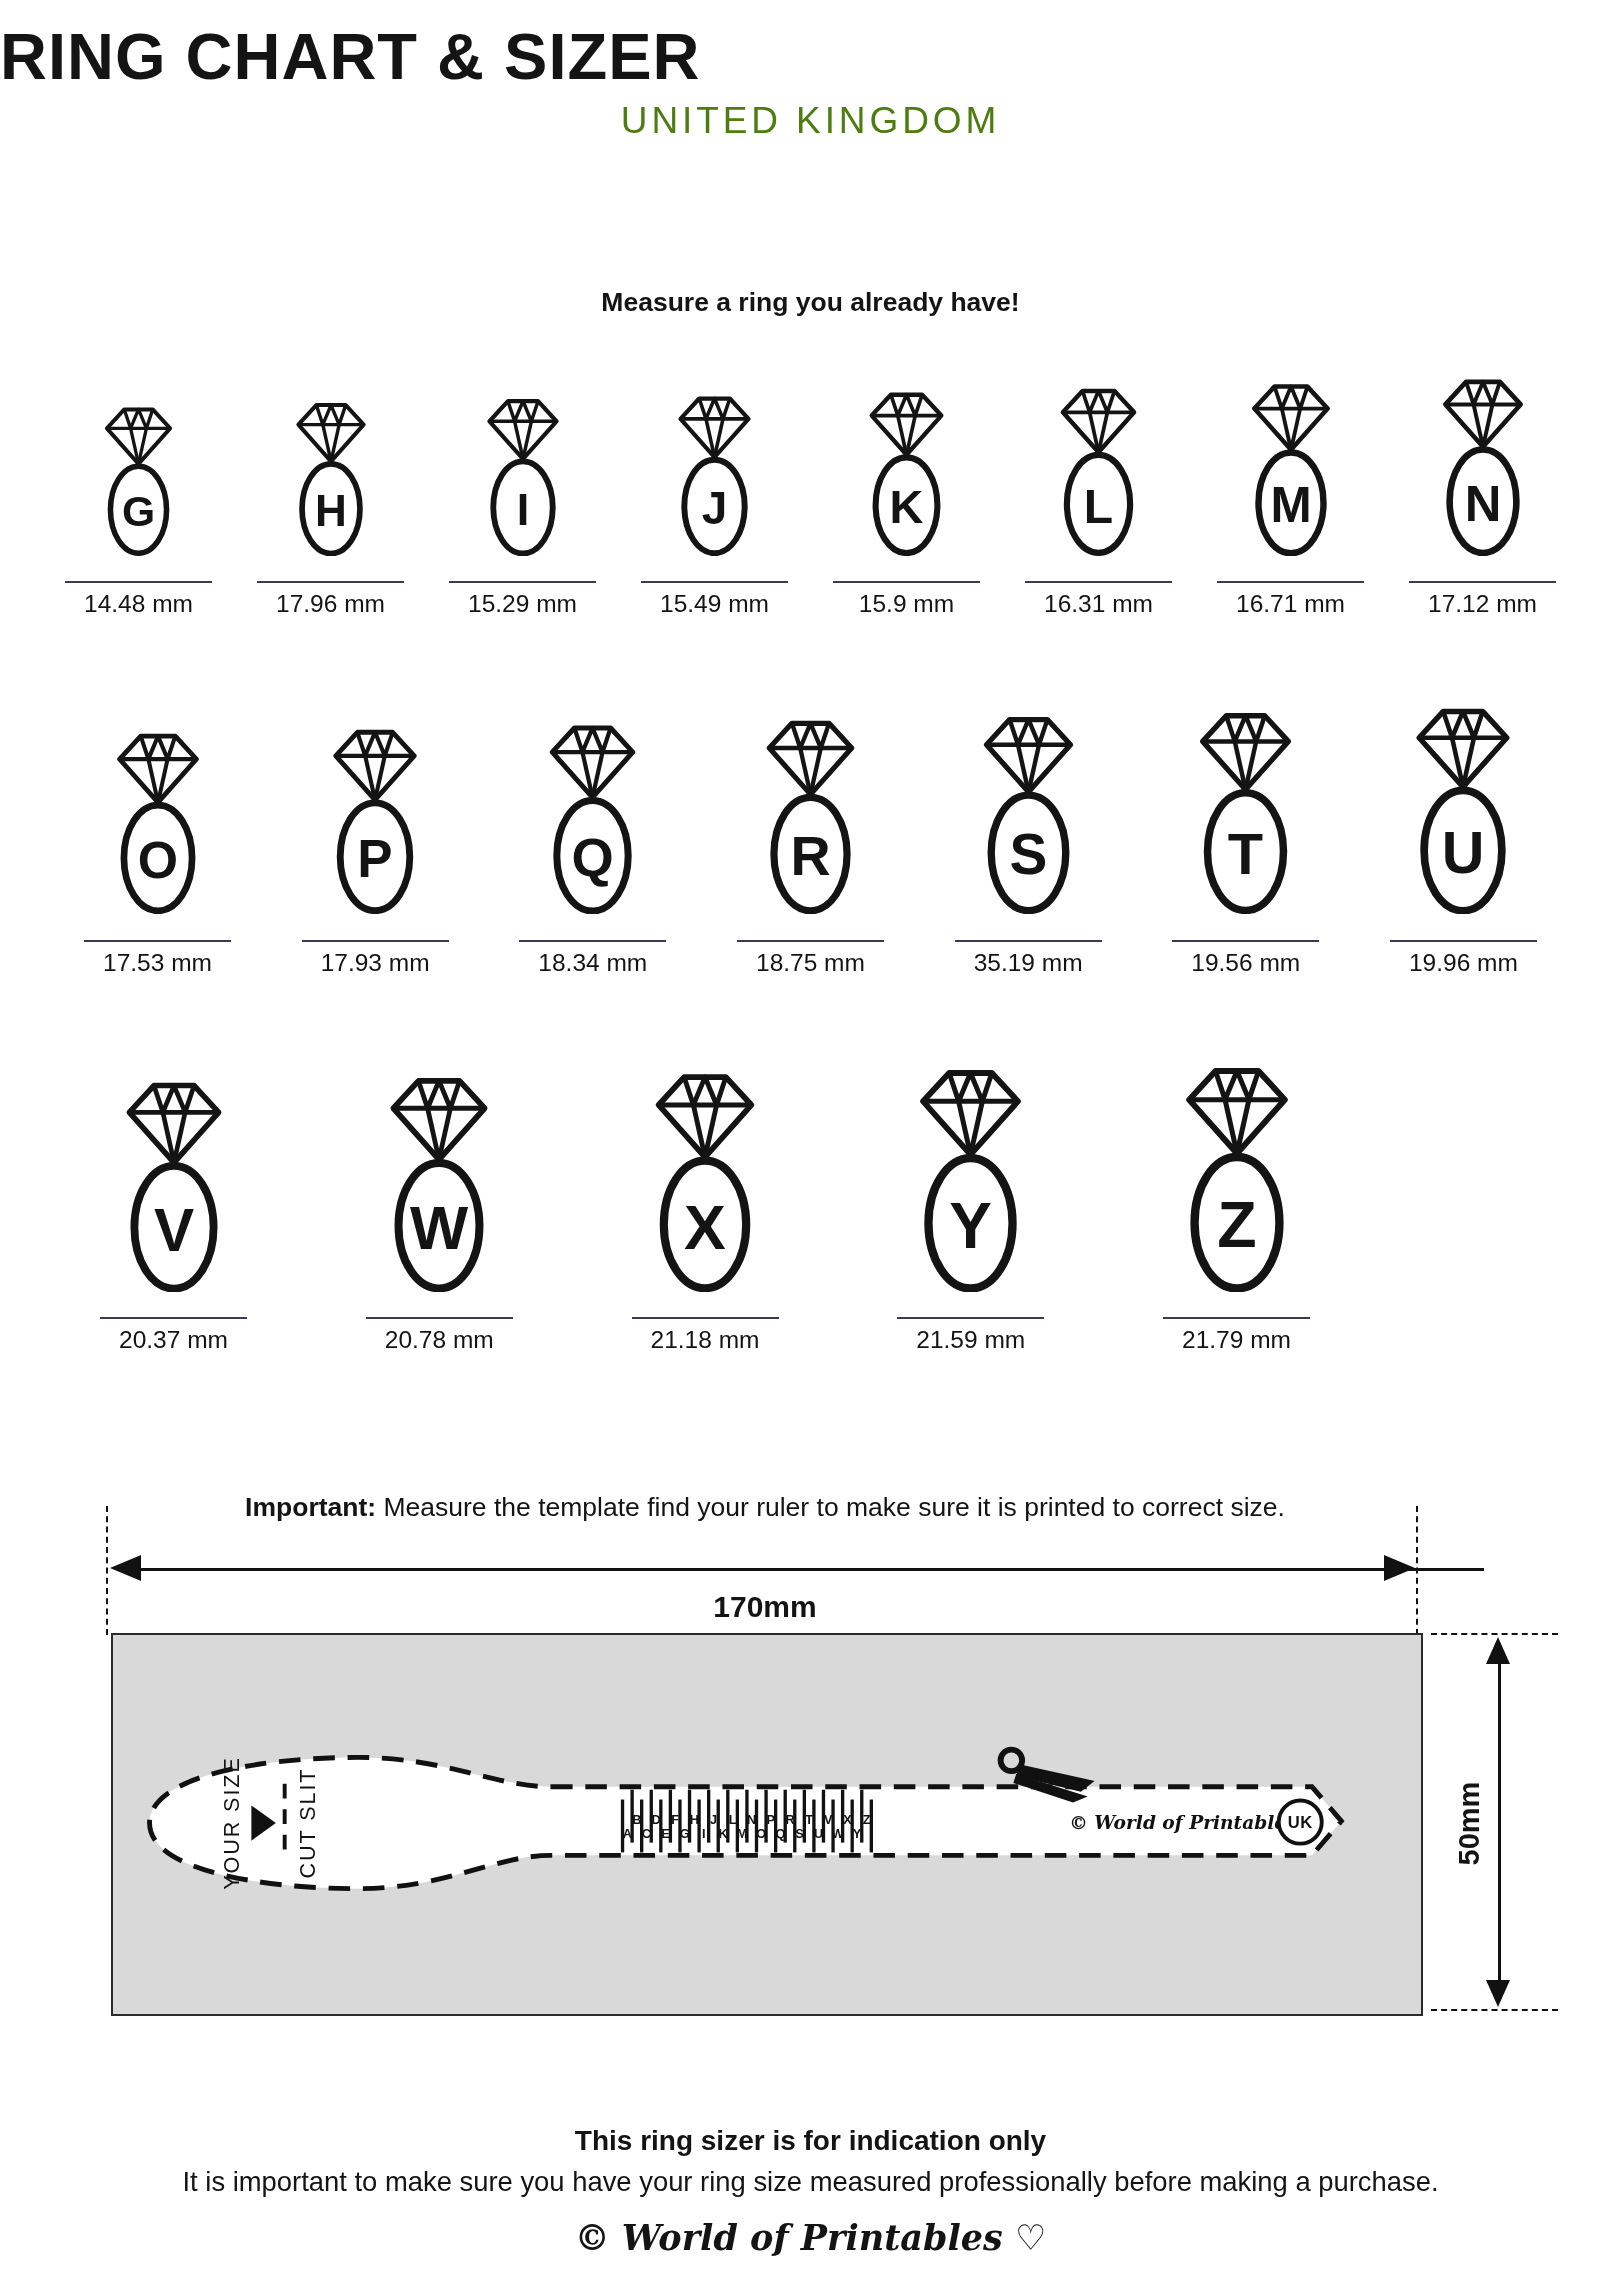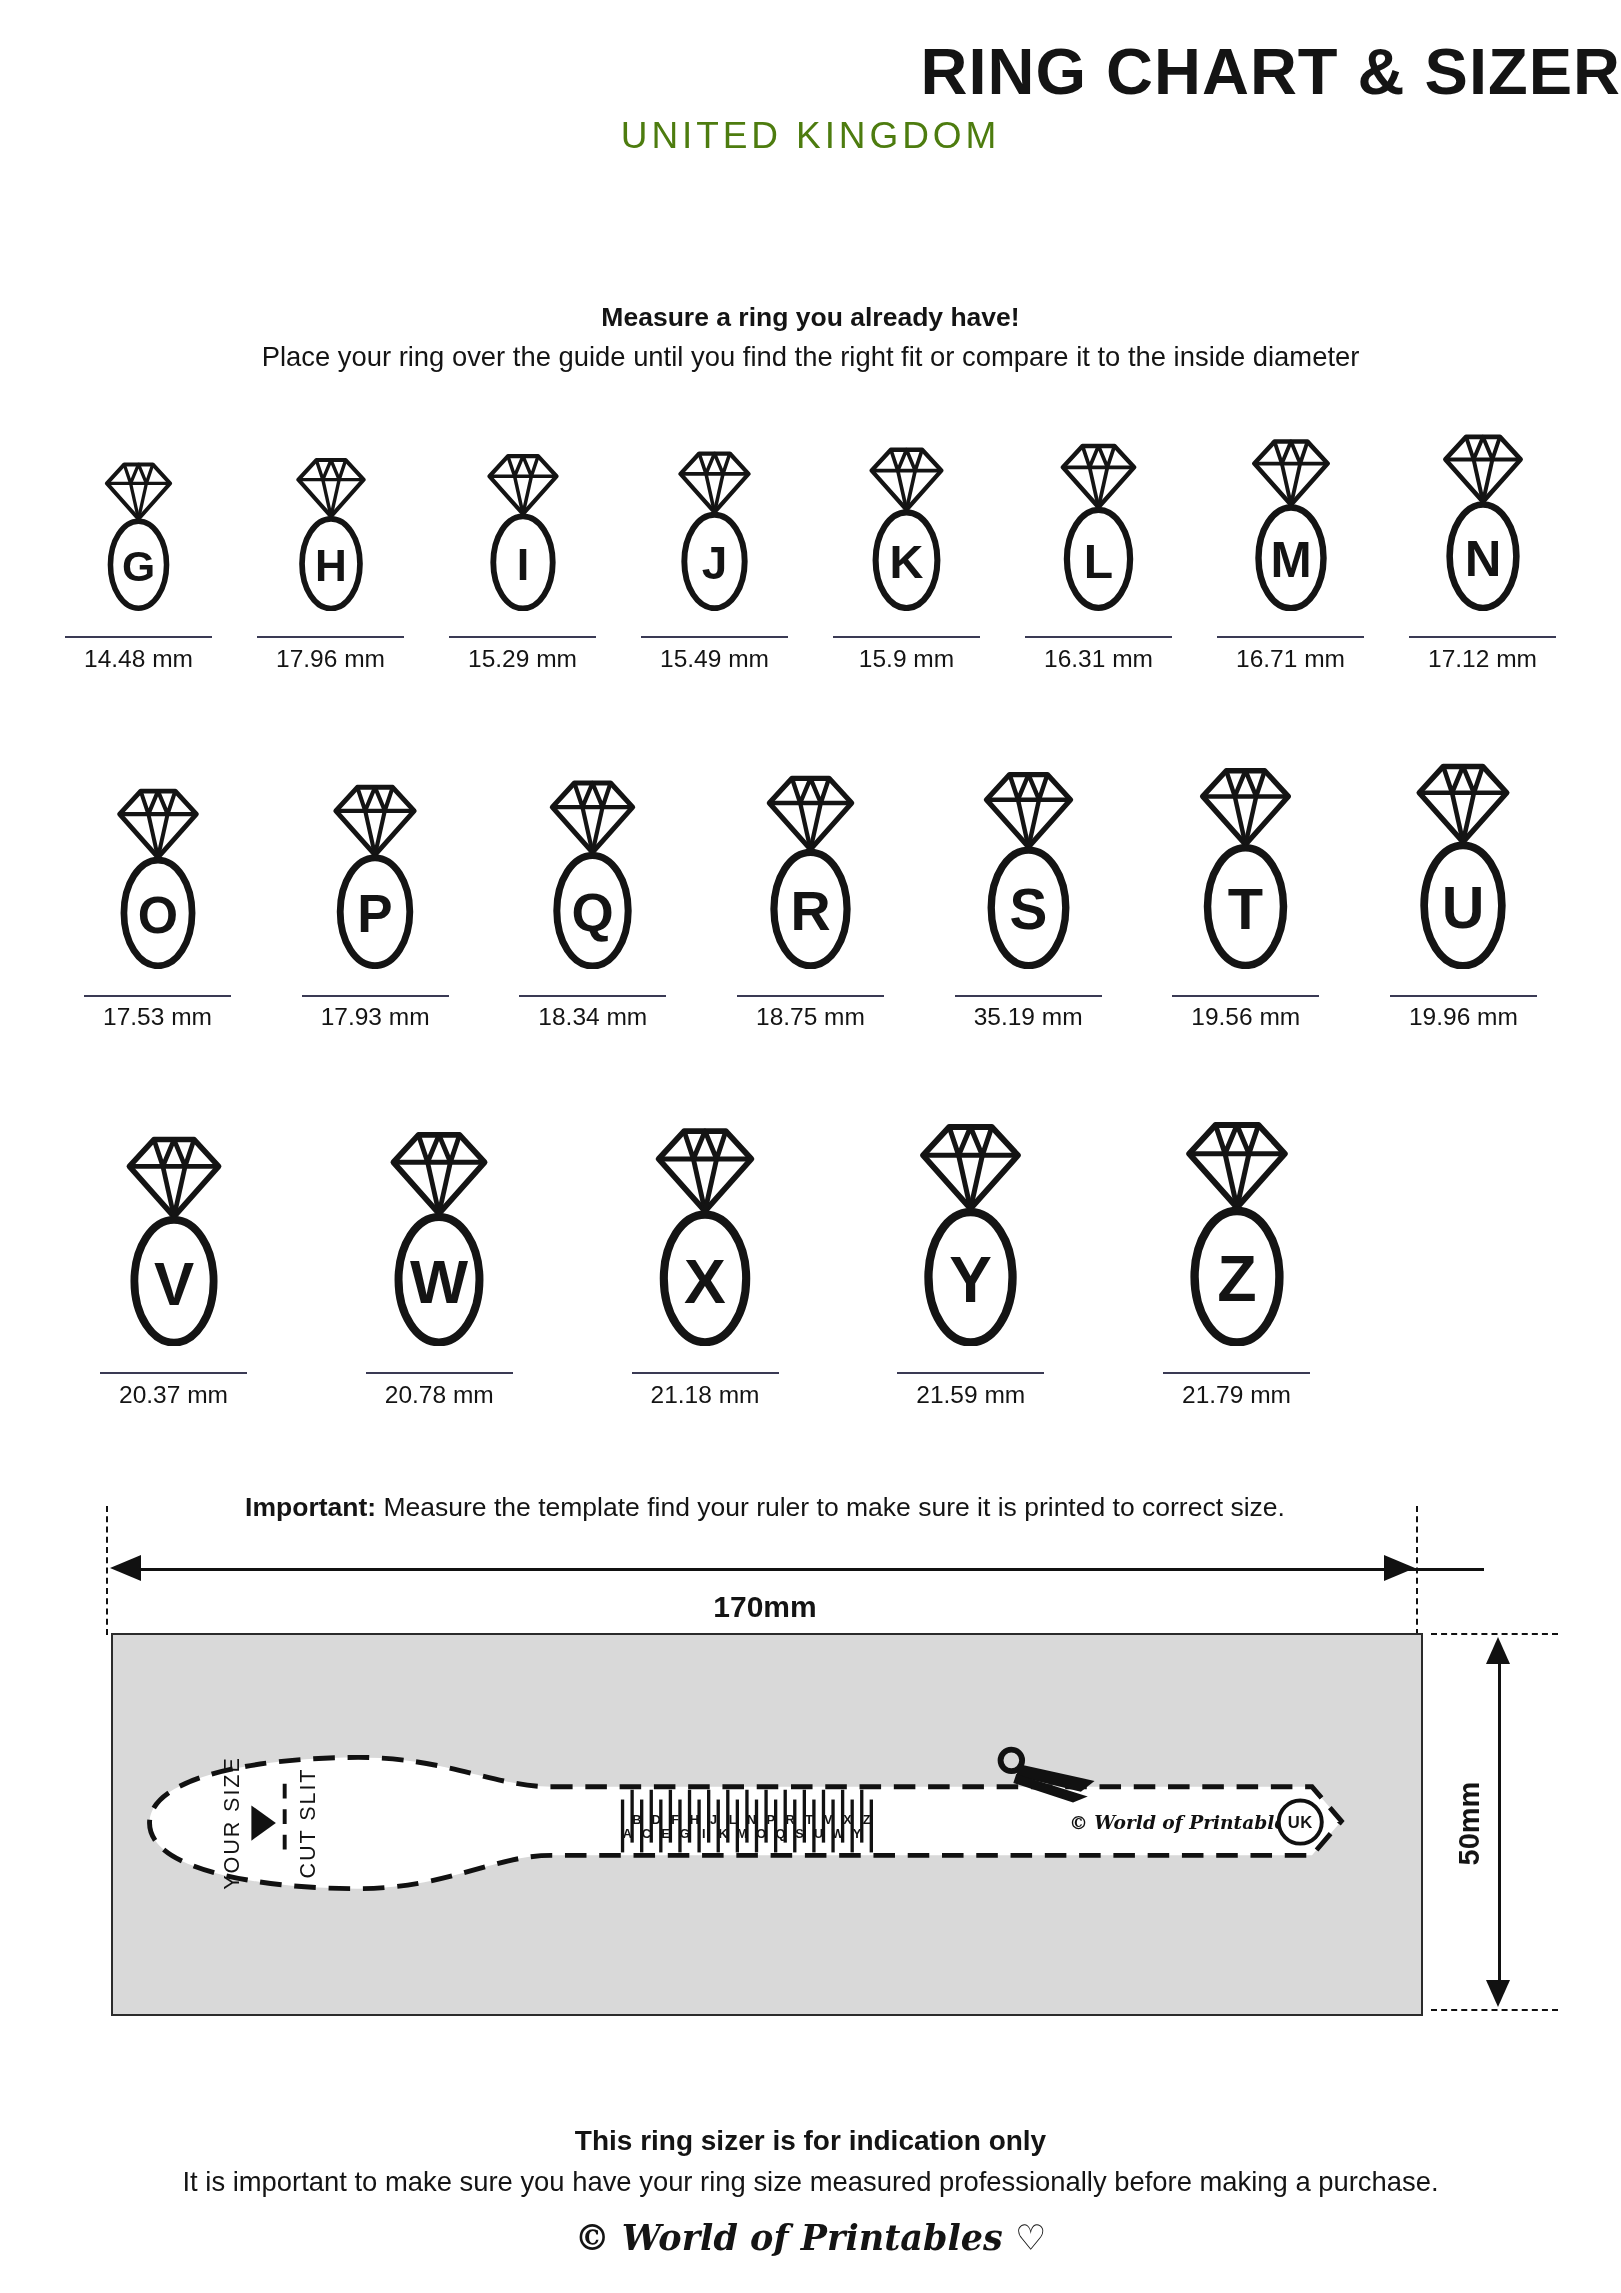--- a/index.html
+++ b/index.html
@@ -1,20 +1,20 @@
 <!DOCTYPE html>
 <html><head>
 <meta charset="utf-8">
 <style>
   html,body{margin:0;padding:0;}
   body{
     width:1621px;height:2294px;position:relative;background:#ffffff;
     font-family:"Liberation Sans",sans-serif;color:#141414;overflow:hidden;
   }
-  .page-title{margin:34px 0 0 0;text-align:right;font-size:65px;font-weight:800;letter-spacing:1px;}
+  .page-title{margin:19px 0 0 0;text-align:left;font-size:65px;font-weight:800;letter-spacing:1px;}
   .page-subtitle{margin:5.9px 0 0 0;text-align:center;font-size:37px;font-weight:300;letter-spacing:3.9px;color:#4d7c0f;}
   .intro{margin-top:145px;text-align:center;}
   .intro-heading{font-size:26.5px;font-weight:700;}
   .intro-sub{font-size:27.4px;font-weight:400;margin-top:7.8px;}
   #ring-chart{margin-top:59px;}
   .ring-row{display:flex;justify-content:space-between;align-items:flex-end;margin-bottom:88px;}
   .r1{padding:0 65px;}
   .r2{padding:0 84px;}
   .r3{width:1210px;margin-left:100px;padding:0;}
   .ring-cell{display:flex;flex-direction:column;align-items:center;}
@@ -46,21 +46,20 @@
     font-style:italic;font-family:"DejaVu Serif",serif;}
 </style>
 </head>
 <body>
 
 <h1 class="page-title">RING CHART &amp; SIZER</h1>
 <div class="page-subtitle">UNITED KINGDOM</div>
 
 <div class="intro">
   <div class="intro-heading">Measure a ring you already have!</div>
-  <div class="intro-sub">Place your ring over the guide until you find the right fit or compare it to the inside diameter</div>
 </div>
 
 <div id="ring-chart">
     <div class="ring-row r1">
       <div class="ring-cell">
         <svg width="79" height="151" viewBox="0 0 100 190">
     <g fill="none" stroke="#141414" stroke-width="4.2" stroke-linejoin="round">
       <polygon points="32,5 68,5 90,29 50,74 10,29" stroke-width="5"></polygon>
       <polyline points="32,5 40,29 50,5 60,29 68,5"></polyline>
       <line x1="10" y1="29" x2="90" y2="29"></line>

